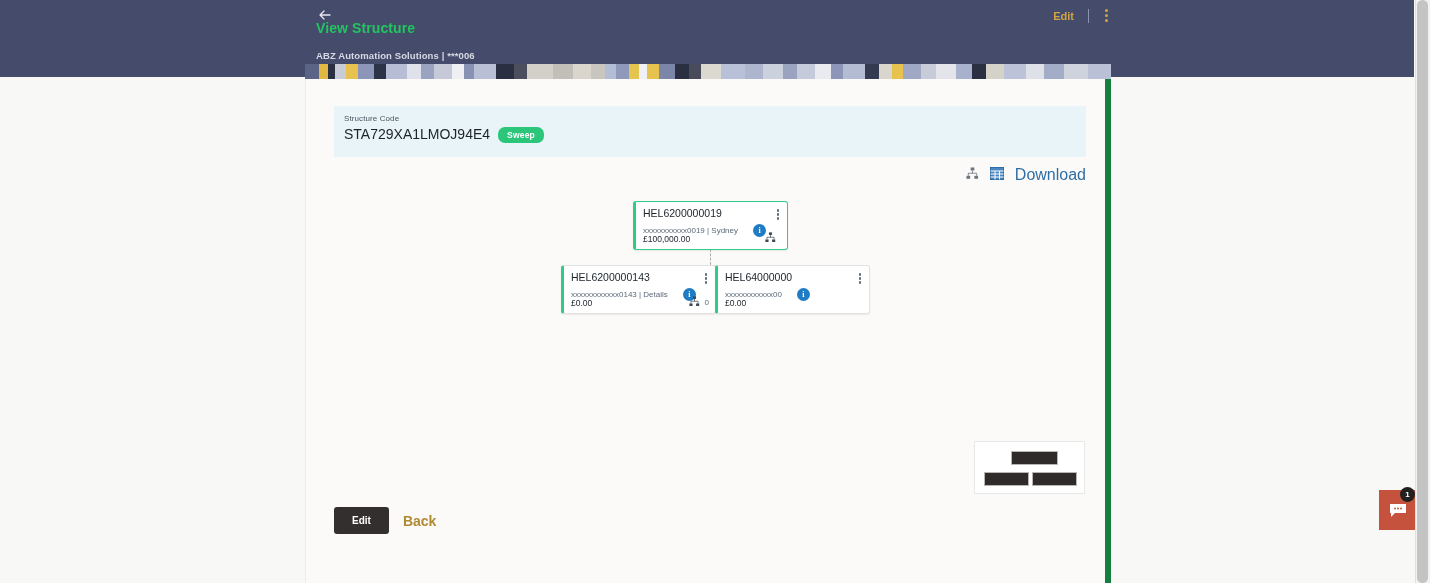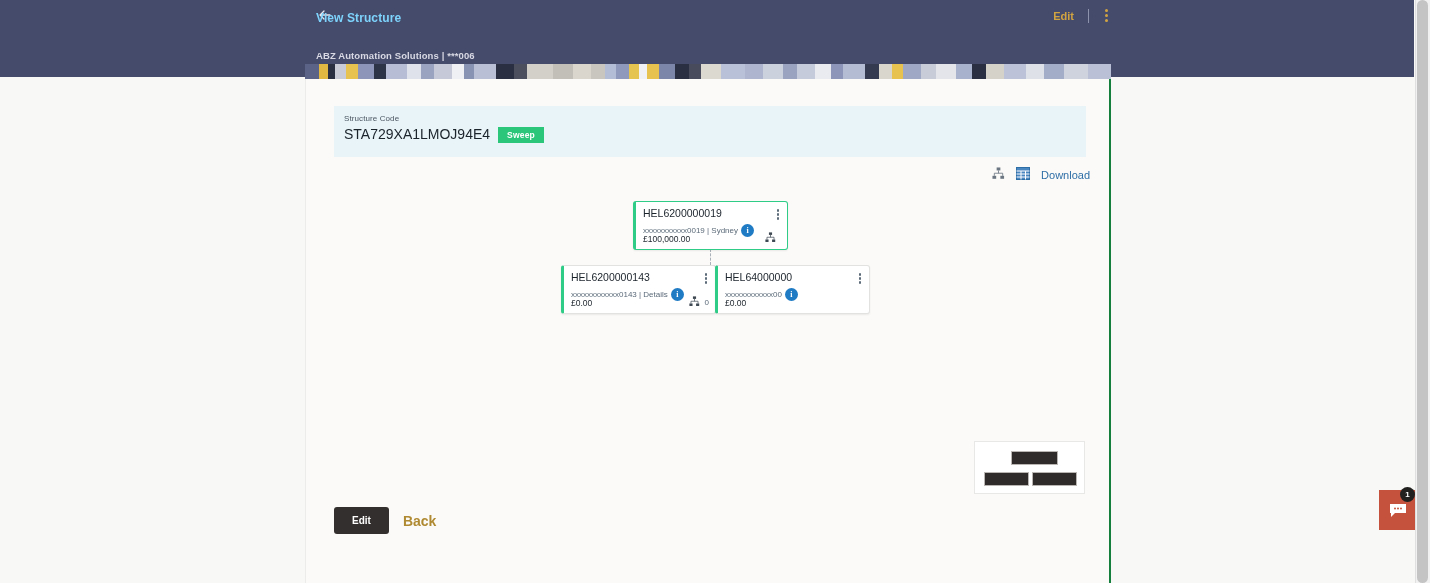--- a/index.html
+++ b/index.html
@@ -17,22 +17,22 @@
     width: 1414px; height: 77px;
     background: #454b6b;
   }
   .back-arrow {
     position: absolute; left: 317px; top: 7px;
     width: 16px; height: 16px;
     color: #e8e8ef; font-size: 15px; line-height: 16px;
     cursor: pointer;
   }
   .page-title {
-    position: absolute; left: 316px; top: 11px;
-    font-size: 12px; font-weight: bold; color: #7dd3fc;
+    position: absolute; left: 316px; top: 20px;
+    font-size: 14px; font-weight: bold; color: #22c55e;
     letter-spacing: .1px;
   }
   .page-sub {
     position: absolute; left: 316px; top: 50px;
     font-size: 9.5px; font-weight: bold; color: #d8d9e4;
     letter-spacing: .1px;
   }
   .hdr-actions {
     position: absolute; right: 304px; top: 7px;
     display: flex; align-items: center; gap: 14px;
@@ -51,48 +51,48 @@
     overflow: hidden;
   }
   .banner .seg { position: absolute; top: 0; height: 22px; }
 
   
   .sheet {
     position: absolute; left: 305px; top: 79px;
     width: 806px; height: 504px;
     background: #fbfaf8;
     border-left: 1px solid #ececea;
-    border-right: 2px solid #15803d;
+    border-right: 6px solid #15803d;
   }
 
   
   .infobar {
     position: absolute; left: 28px; top: 27px;
     width: 752px; height: 51px;
     background: #e8f4f8;
     display: flex; align-items: center;
   }
   .info-col { position: absolute; }
   .info-col.code { left: 10px; top: 8px; }
   .info-col.name { left: 253px; top: 8px; }
   .info-label { font-size: 8px; color: #4a5560; margin-bottom: 3px; letter-spacing: .1px; }
   .info-value { font-size: 14px; color: #1b232b; display: flex; align-items: center; gap: 8px; }
   .pill {
     background: #2bc67a; color: #ffffff; font-size: 8.5px; font-weight: bold;
-    border-radius: 0; padding: 3px 9px 3px 9px; letter-spacing: .2px;
+    border-radius: 7px; padding: 3px 9px 3px 9px; letter-spacing: .2px;
     position: relative; top: 1px;
   }
 
   
   .toolbar {
     position: absolute; right: 19px; top: 87px;
     display: flex; align-items: center; gap: 11px;
   }
   .tb-icon { cursor: pointer; display: block; }
-  .dl-link { font-size: 11px; color: #2e6ea6; cursor: pointer; }
+  .dl-link { font-size: 16px; color: #2e6ea6; cursor: pointer; }
 
   
   .canvas { position: absolute; left: 0; top: 110px; width: 806px; height: 330px; }
 
   .node {
     position: absolute;
     background: #ffffff;
     border: 1px solid #e2e2e0;
     border-left: 3px solid #2ecc87;
     border-radius: 3px;
@@ -105,21 +105,21 @@
     position: absolute; left: 7px; top: 5px;
     font-size: 10.5px; color: #1b232b; white-space: nowrap; overflow: hidden;
   }
   .node-kebab {
     position: absolute; right: 6px; top: 5px;
     display: flex; flex-direction: column; gap: 1.5px; cursor: pointer; padding: 2px;
   }
   .node-kebab i { display: block; width: 2.5px; height: 2.5px; border-radius: 50%; background: #5b6a78; }
   .node-mid {
     position: absolute; left: 7px; top: 22px;
-    font-size: 8px; color: #5b6a78; display: flex; align-items: center; gap: 3px;
+    font-size: 8px; color: #5b6a78; display: flex; align-items: center; gap: 15px;
     white-space: nowrap;
   }
   .badge-i {
     width: 13px; height: 13px; border-radius: 50%;
     background: #1f7bc4; color: #ffffff; font-size: 8px; font-weight: bold;
     display: inline-flex; align-items: center; justify-content: center;
     font-family: "Liberation Serif", serif;
   }
   .node-amt {
     position: absolute; left: 7px; bottom: 5px;

